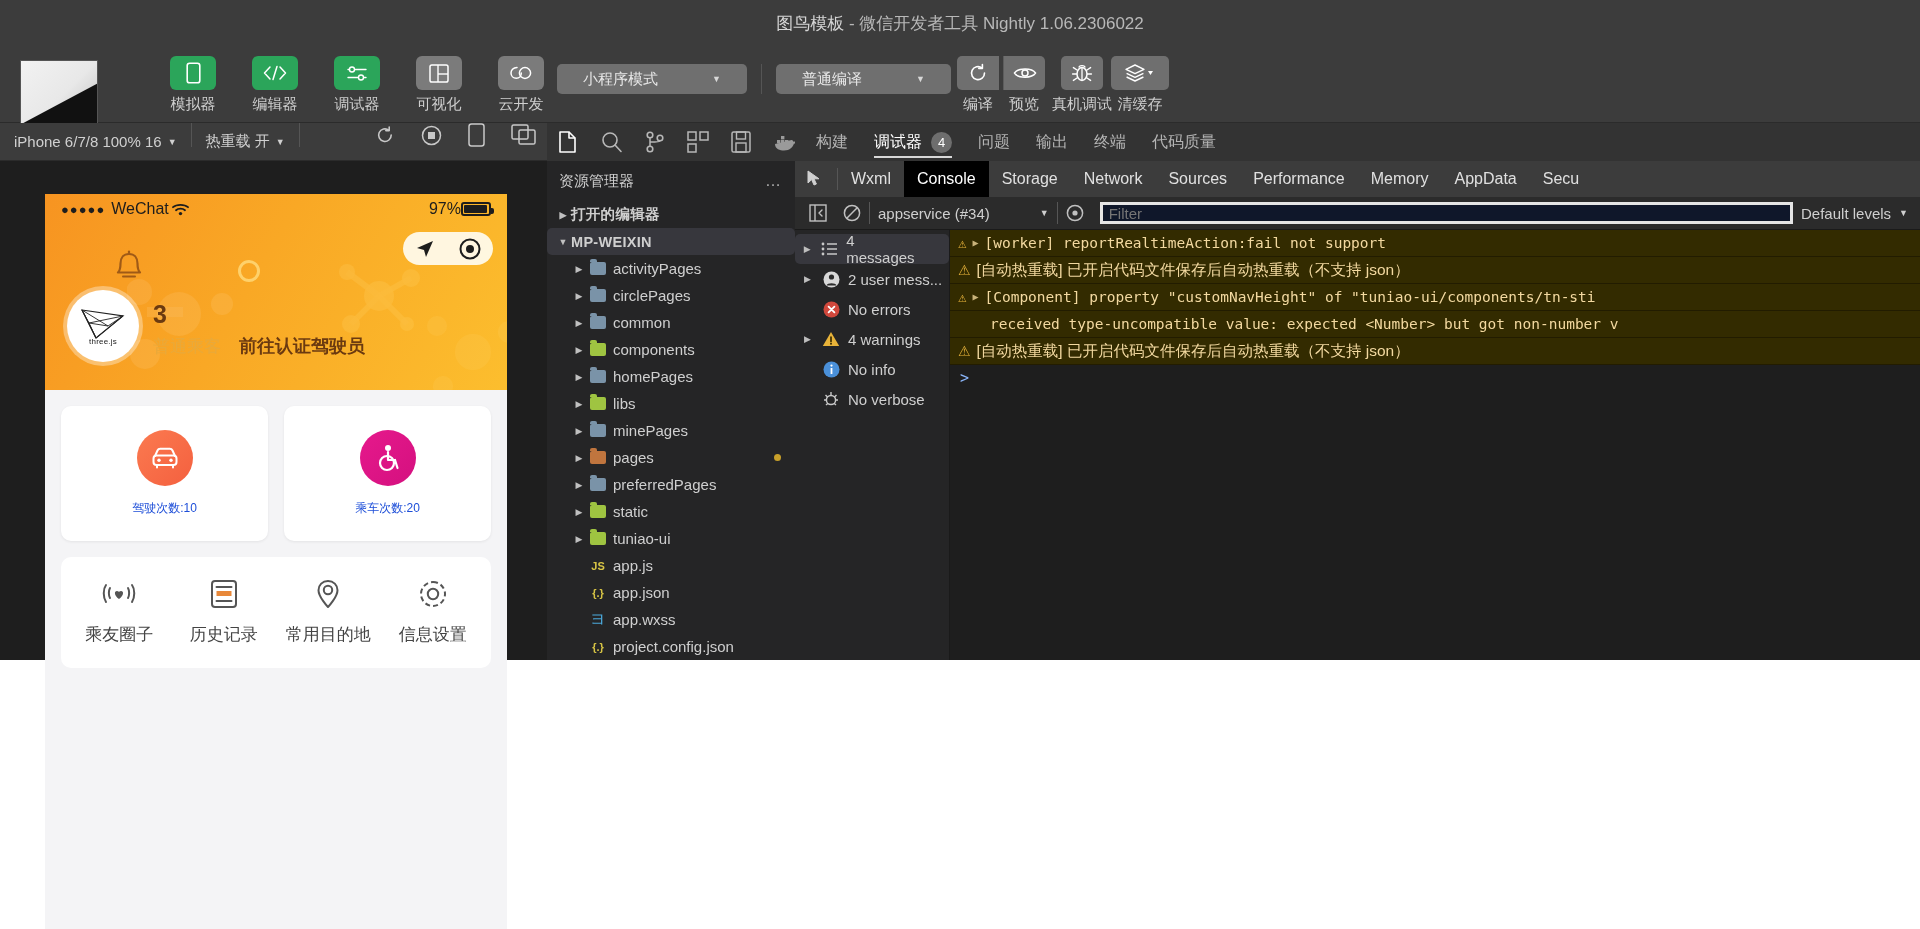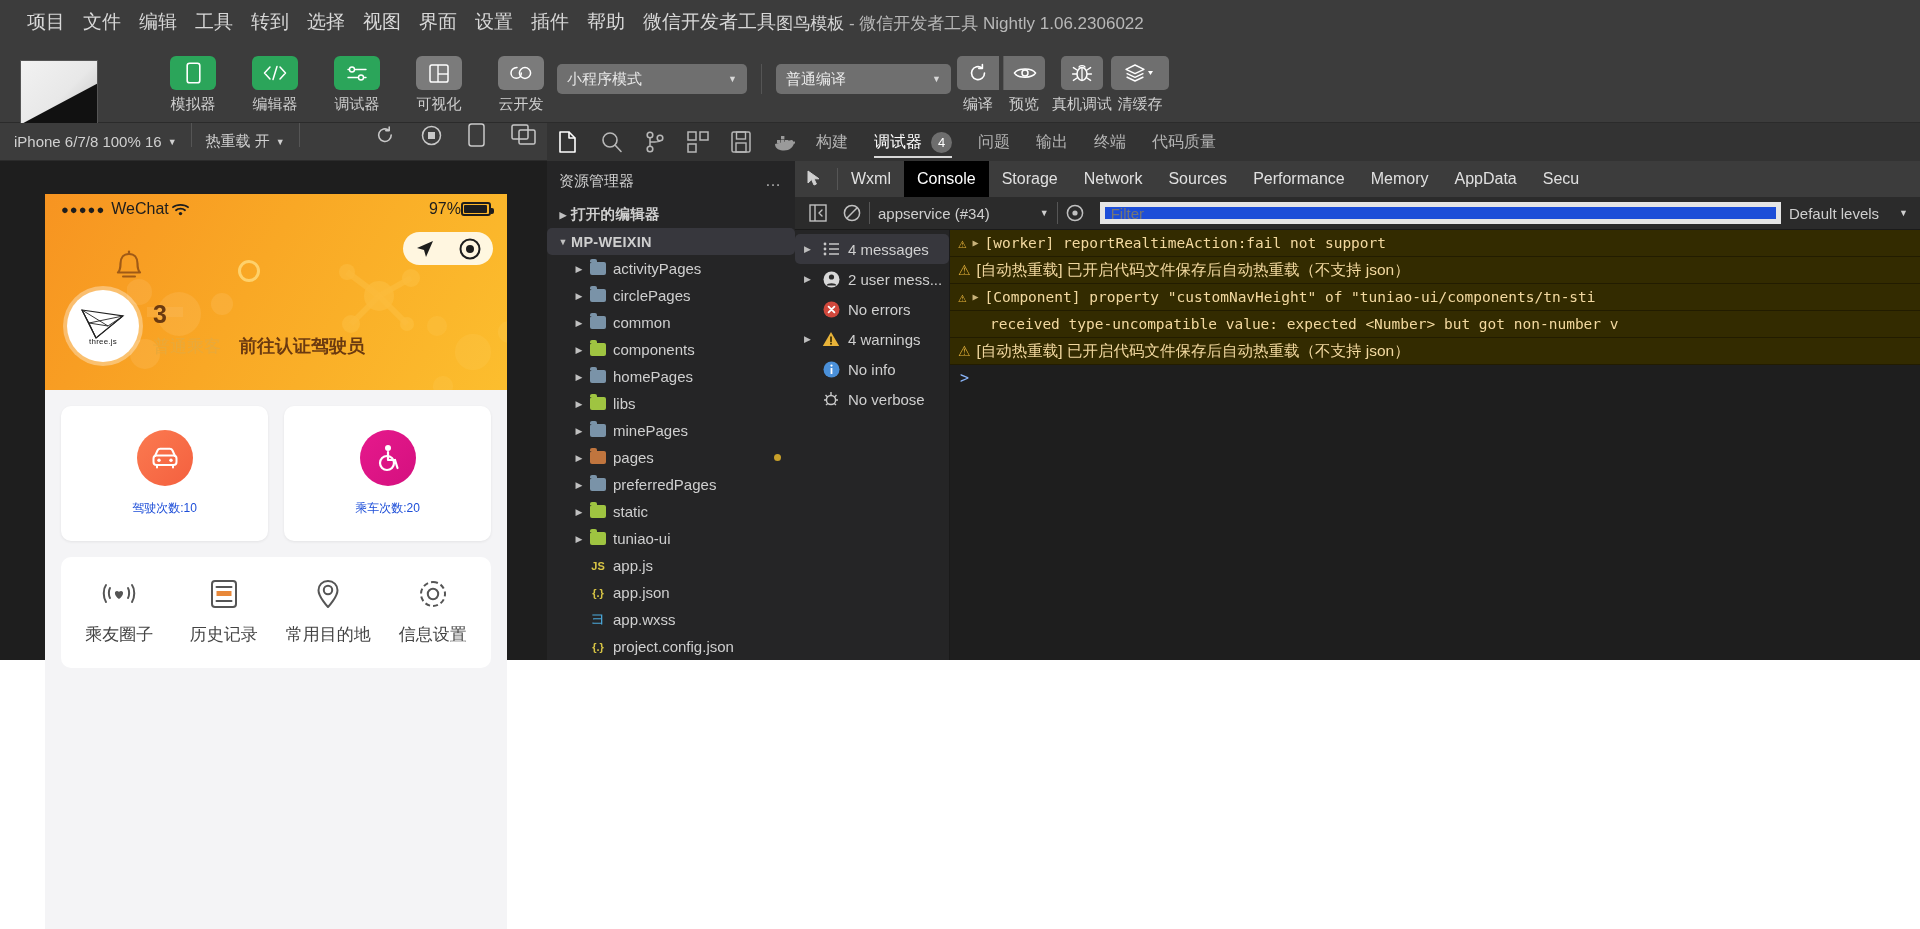--- a/index.html
+++ b/index.html
@@ -45,21 +45,21 @@
   .tool-box {
     width:46px; height:34px; border-radius:6px; display:flex; align-items:center; justify-content:center;
   }
   .tool-box.green { background:#2ba55a; }
   .tool-box.grey { background:#7b7b7b; }
   .tool-label { margin-top:5px; font-size:15px; color:#cfcfcf; white-space:nowrap; }
 
   .selects { position:absolute; left:557px; top:20px; display:flex; align-items:center; }
   .sel {
     height:30px; border-radius:5px; background:#6f6f6f; color:#e8e8e8;
-    display:flex; align-items:center; padding:0 10px; font-size:15px; position:relative;
+    display:flex; align-items:center; padding:0 26px; font-size:15px; position:relative;
   }
   .sel .cap { flex:1; }
   .sel .arrow { margin-left:10px; font-size:9px; color:#d8d8d8; }
   .sel.mode { width:190px; }
   .sel.compile { width:175px; }
   .divider-v { width:1px; height:30px; background:#555; margin:0 14px; }
 
   .right-tools { position:absolute; left:955px; top:12px; display:flex; gap:0px; }
   .rt { width:46px; display:flex; flex-direction:column; align-items:center; }
   .rt .rbox {
@@ -193,24 +193,24 @@
   .dv-tab.active { background:#000000; color:#ffffff; }
 
   .dv-filterbar {
     height:33px; background:#2b2b2b; display:flex; align-items:center; gap:0; padding-left:6px;
     border-bottom:1px solid #1a1a1a;
   }
   .fb-ic { width:34px; display:flex; align-items:center; justify-content:center; }
   .ctx-sel { display:flex; align-items:center; color:#cfcfcf; font-size:15px; padding:0 8px; }
   .ctx-sel .arrow { margin-left:50px; font-size:9px; }
   .filter-input {
-    flex:1; height:22px; margin:0 8px; background:#1d4ed8; border:5px solid #e5e5e5;
+    flex:1; height:22px; margin:0 8px; background:#0f172a; border:3px solid #e5e5e5;
     color:#bdbdbd; font-size:15px; padding:0 6px; font-family:"Liberation Sans",sans-serif;
   }
-  .levels { color:#cfcfcf; font-size:15px; padding-right:12px; display:flex; align-items:center; gap:20px; white-space:nowrap; }
+  .levels { color:#cfcfcf; font-size:15px; padding-right:12px; display:flex; align-items:center; gap:8px; white-space:nowrap; }
 
   .dv-body { display:flex; height:430px; }
   .sidebar-msgs { width:155px; background:#252526; border-right:1px solid #1a1a1a; padding-top:4px; }
   .srow { display:flex; align-items:center; height:30px; gap:6px; padding-left:6px; color:#cfcfcf; font-size:15px; }
   .srow.sel { background:#37373d; }
   .sarr { width:13px; font-size:9px; color:#bdbdbd; text-align:center; }
   .sarr.empty { visibility:hidden; }
   .sic { width:22px; display:flex; align-items:center; justify-content:center; }
 
   .log-area { flex:1; background:#1e1e1e; overflow:hidden; }
@@ -225,34 +225,20 @@
   .prompt { padding:4px 10px; color:#8ab4f8; font-size:15px; font-family:"DejaVu Sans Mono", monospace; }
 
   svg { display:block; }
 </style>
 </head>
 <body>
 
 <div class="app">
 
   <div class="titlebar">
-    <div class="menu-row">
-      <div class="menu-item">项目</div>
-      <div class="menu-item">文件</div>
-      <div class="menu-item">编辑</div>
-      <div class="menu-item">工具</div>
-      <div class="menu-item">转到</div>
-      <div class="menu-item">选择</div>
-      <div class="menu-item">视图</div>
-      <div class="menu-item">界面</div>
-      <div class="menu-item">设置</div>
-      <div class="menu-item">插件</div>
-      <div class="menu-item">帮助</div>
-      <div class="menu-item">微信开发者工具</div>
-    </div>
     <div class="title-center">
       <span class="tname">图鸟模板</span><span> - </span><span>微信开发者工具 Nightly 1.06.2306022</span>
     </div>
   </div>
 
   <div class="toolbar">
     <div class="proj-thumb"></div>
 
     <div class="tool-group">
       <div class="tool-btn">

